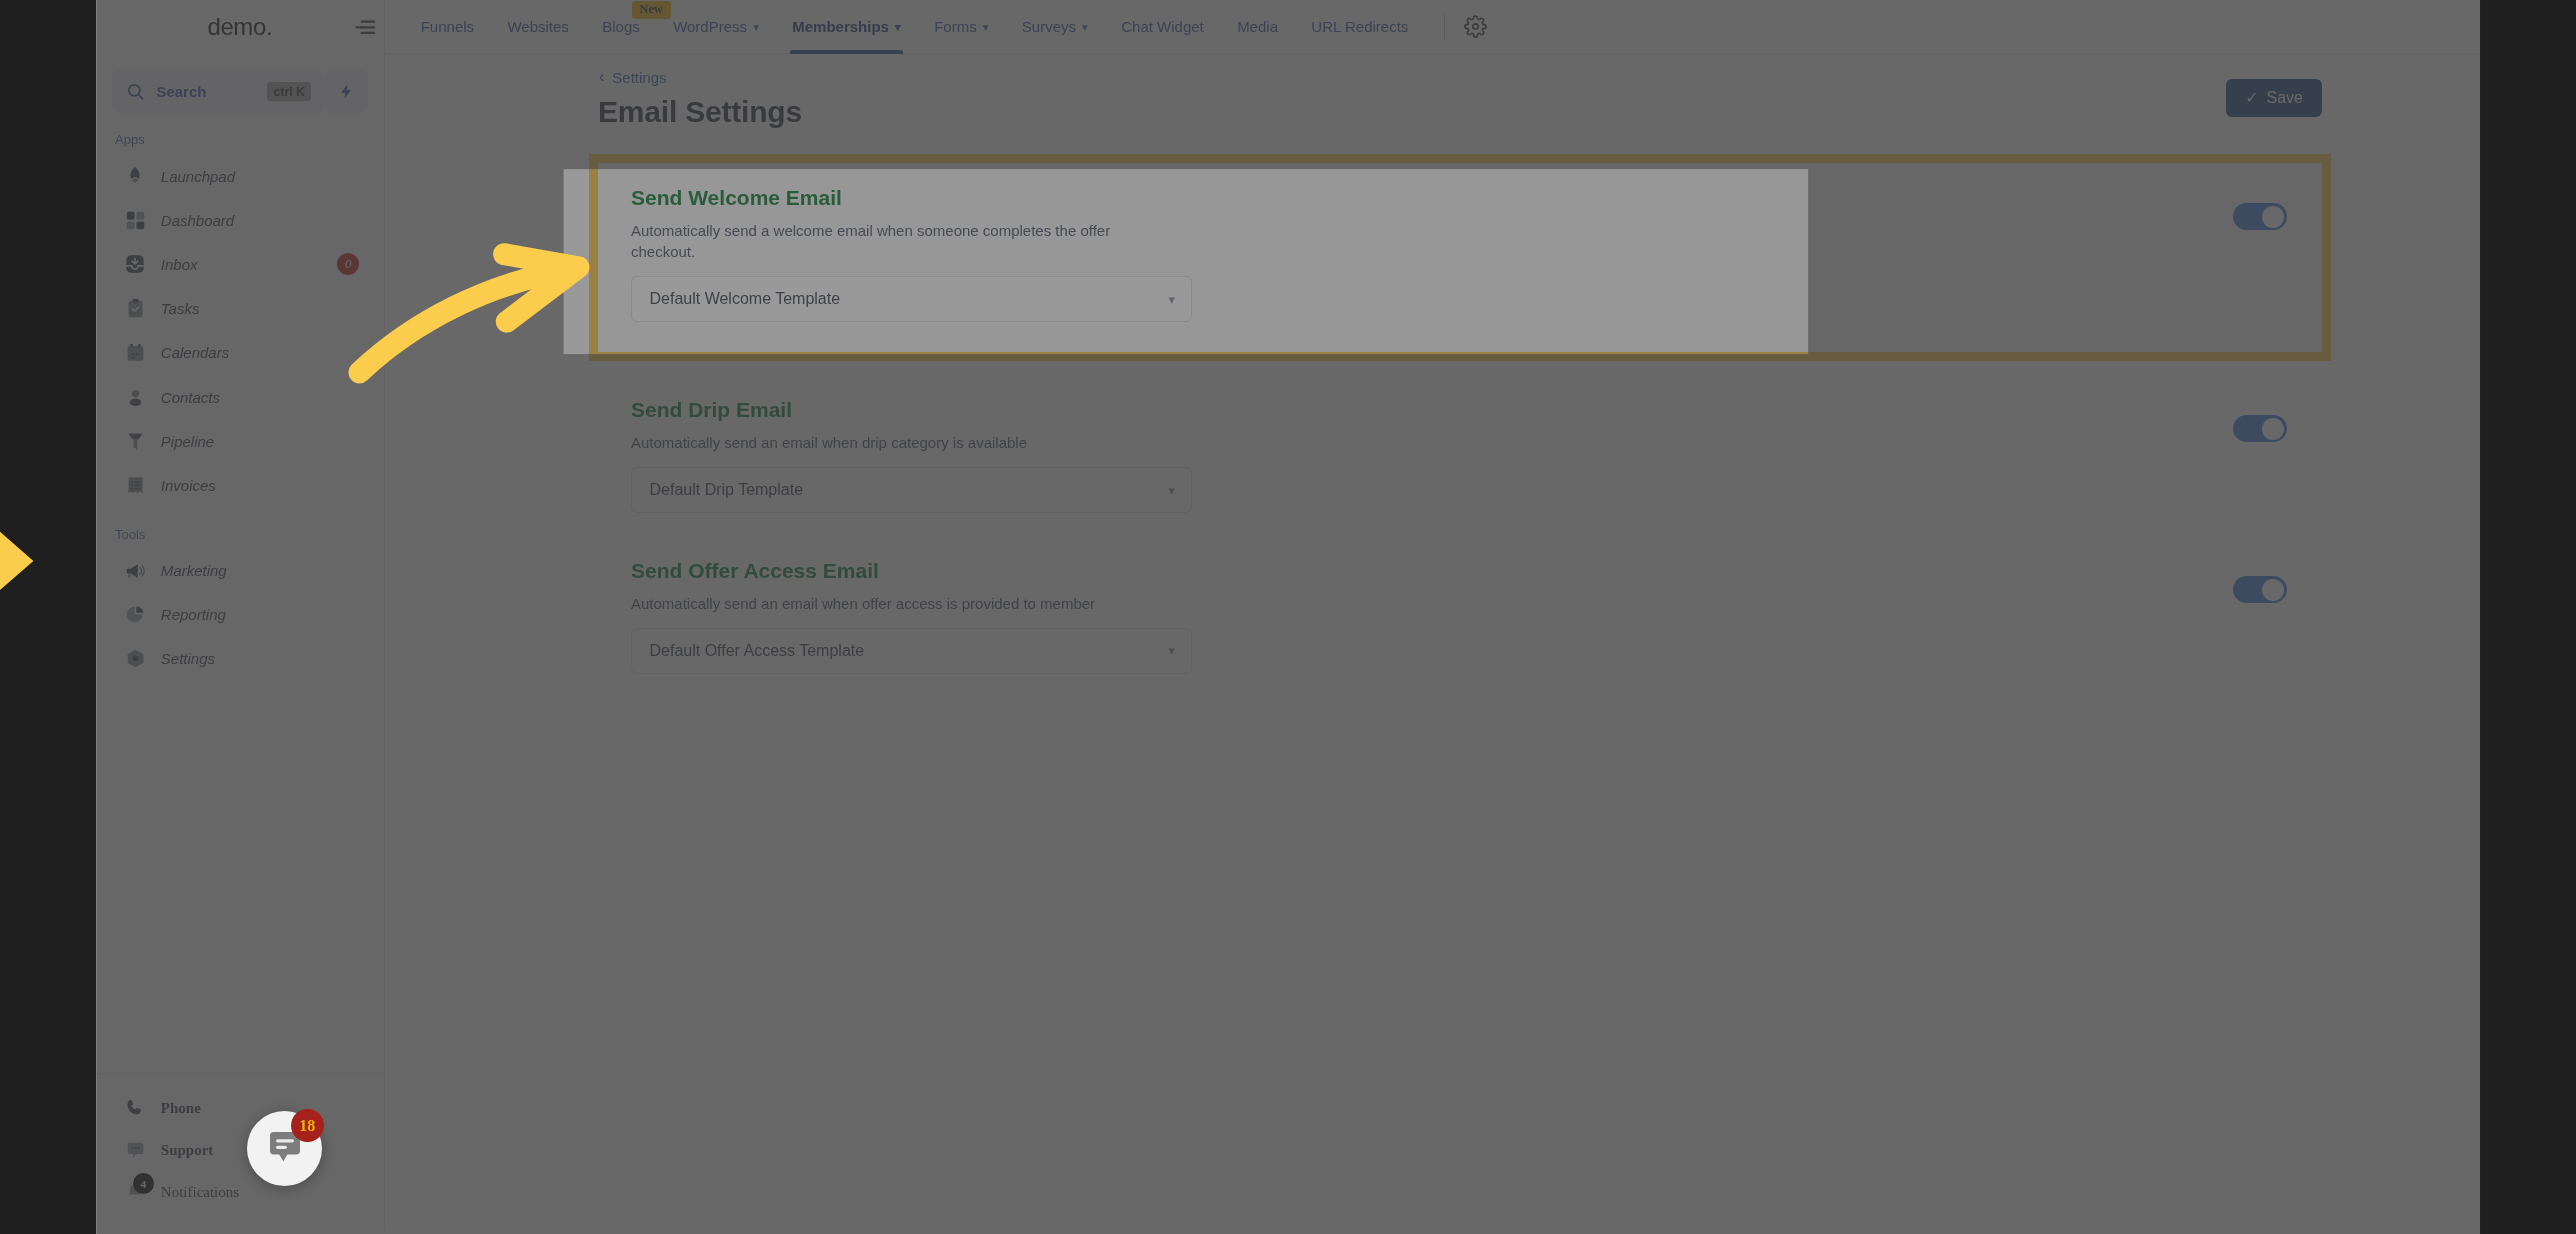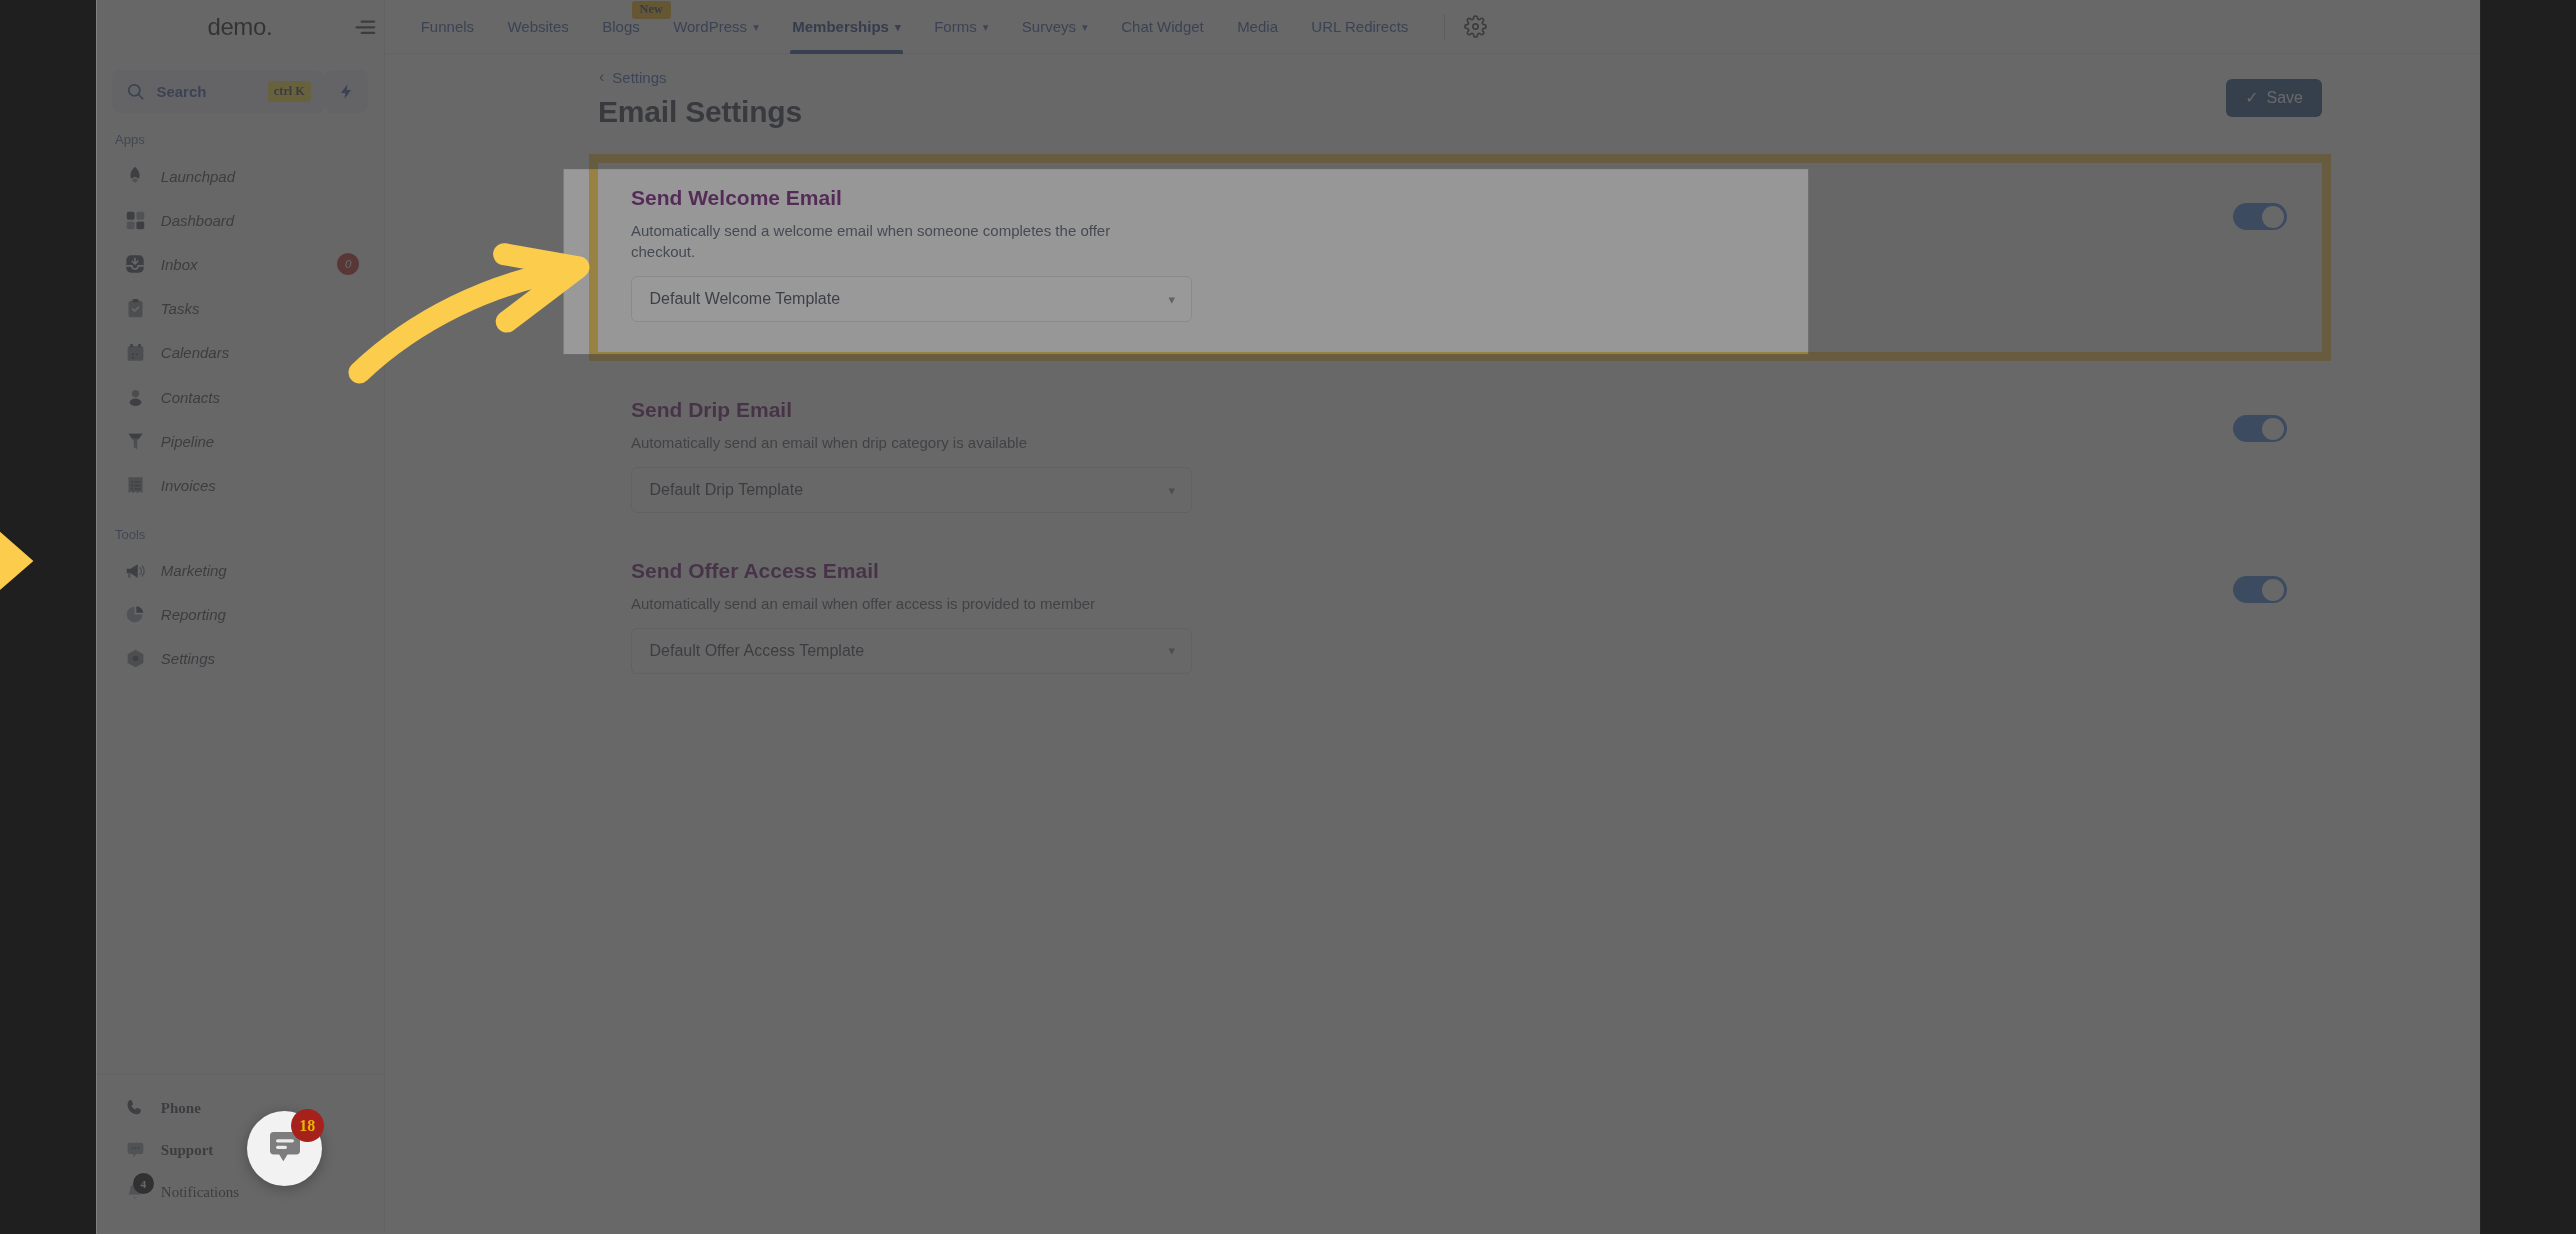--- a/index.html
+++ b/index.html
@@ -45,22 +45,22 @@
   .search-box {
     flex: 1; height: 43px;
     background: #eef0f6; border-radius: 8px;
     display: flex; align-items: center; gap: 11.4px;
     padding: 0 14px;
     cursor: text;
   }
   .search-icon { width: 19px; height: 19px; flex: 0 0 auto; }
   .search-label { font-size: 15px; color: #3c5ba9; font-weight: 600; flex: 1; }
   .kbd {
-    font-size: 12.3px; color: #3a3a3a; background: #fde047;
-    border-radius: 3.5px; padding: 2.6px 6.1px; font-weight: 600; font-family: Liberation Serif, serif;
+    font-size: 12.3px; color: #3a3a3a; background: #a3a3a3;
+    border-radius: 3.5px; padding: 2.6px 6.1px; font-weight: 600;
   }
   .bolt-box {
     width: 43px; height: 43px; background: #eef0f6; border-radius: 8px;
     display: flex; align-items: center; justify-content: center;
   }
   .bolt { width: 17.5px; height: 21px; }
 
   .nav-section-title {
     font-size: 13px; color: #5b6ba8; padding: 19px 0 7px 19px; font-weight: 400;
   }
@@ -199,21 +199,21 @@
     padding: 23px 35px 23px 33px;
     min-height: 105px;
   }
   .card.highlight {
     background: #fafbfd;
     outline: 9.6px solid #fccd4d;
     z-index: 30;
     padding-bottom: 30px;
   }
   .card-title {
-    font-size: 21px; font-weight: 700; color: #701a75; margin-bottom: 9.6px;
+    font-size: 21px; font-weight: 700; color: #15803d; margin-bottom: 9.6px;
   }
   .card-desc {
     font-size: 15px; color: #50586b; line-height: 1.42; max-width: 526px;
     margin-bottom: 14px;
   }
   .select-wrap {
     width: 561px; height: 46px;
     border: 0.9px solid #dcdfe6; border-radius: 6.1px;
     background: #fff;
     display: flex; align-items: center; justify-content: space-between;

